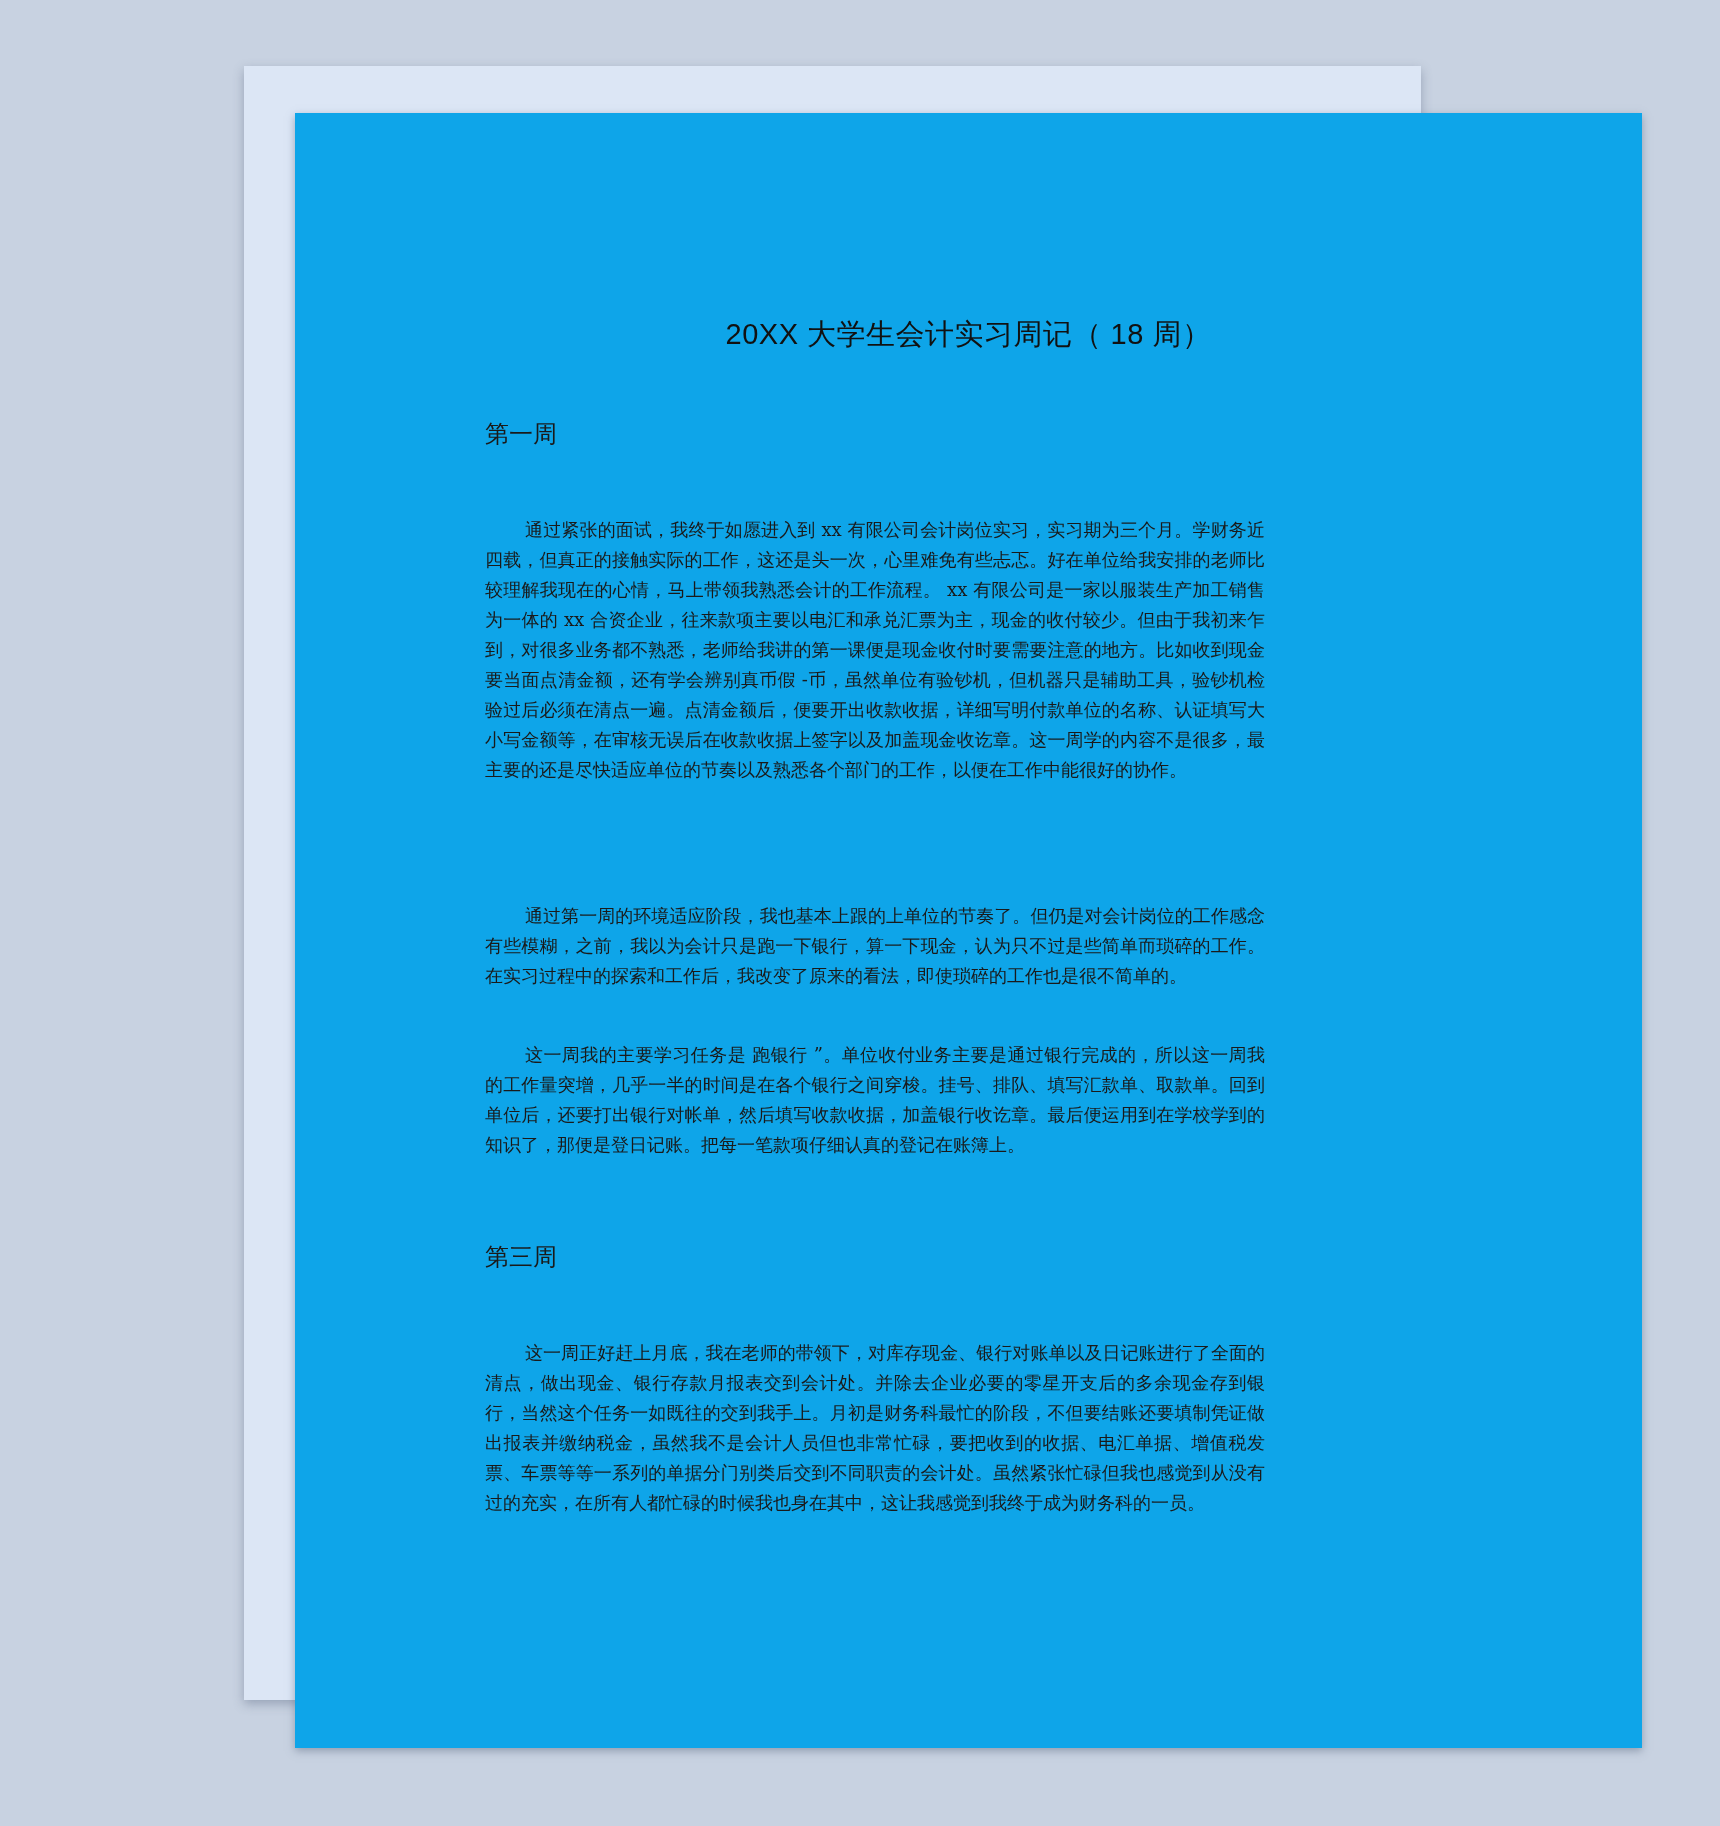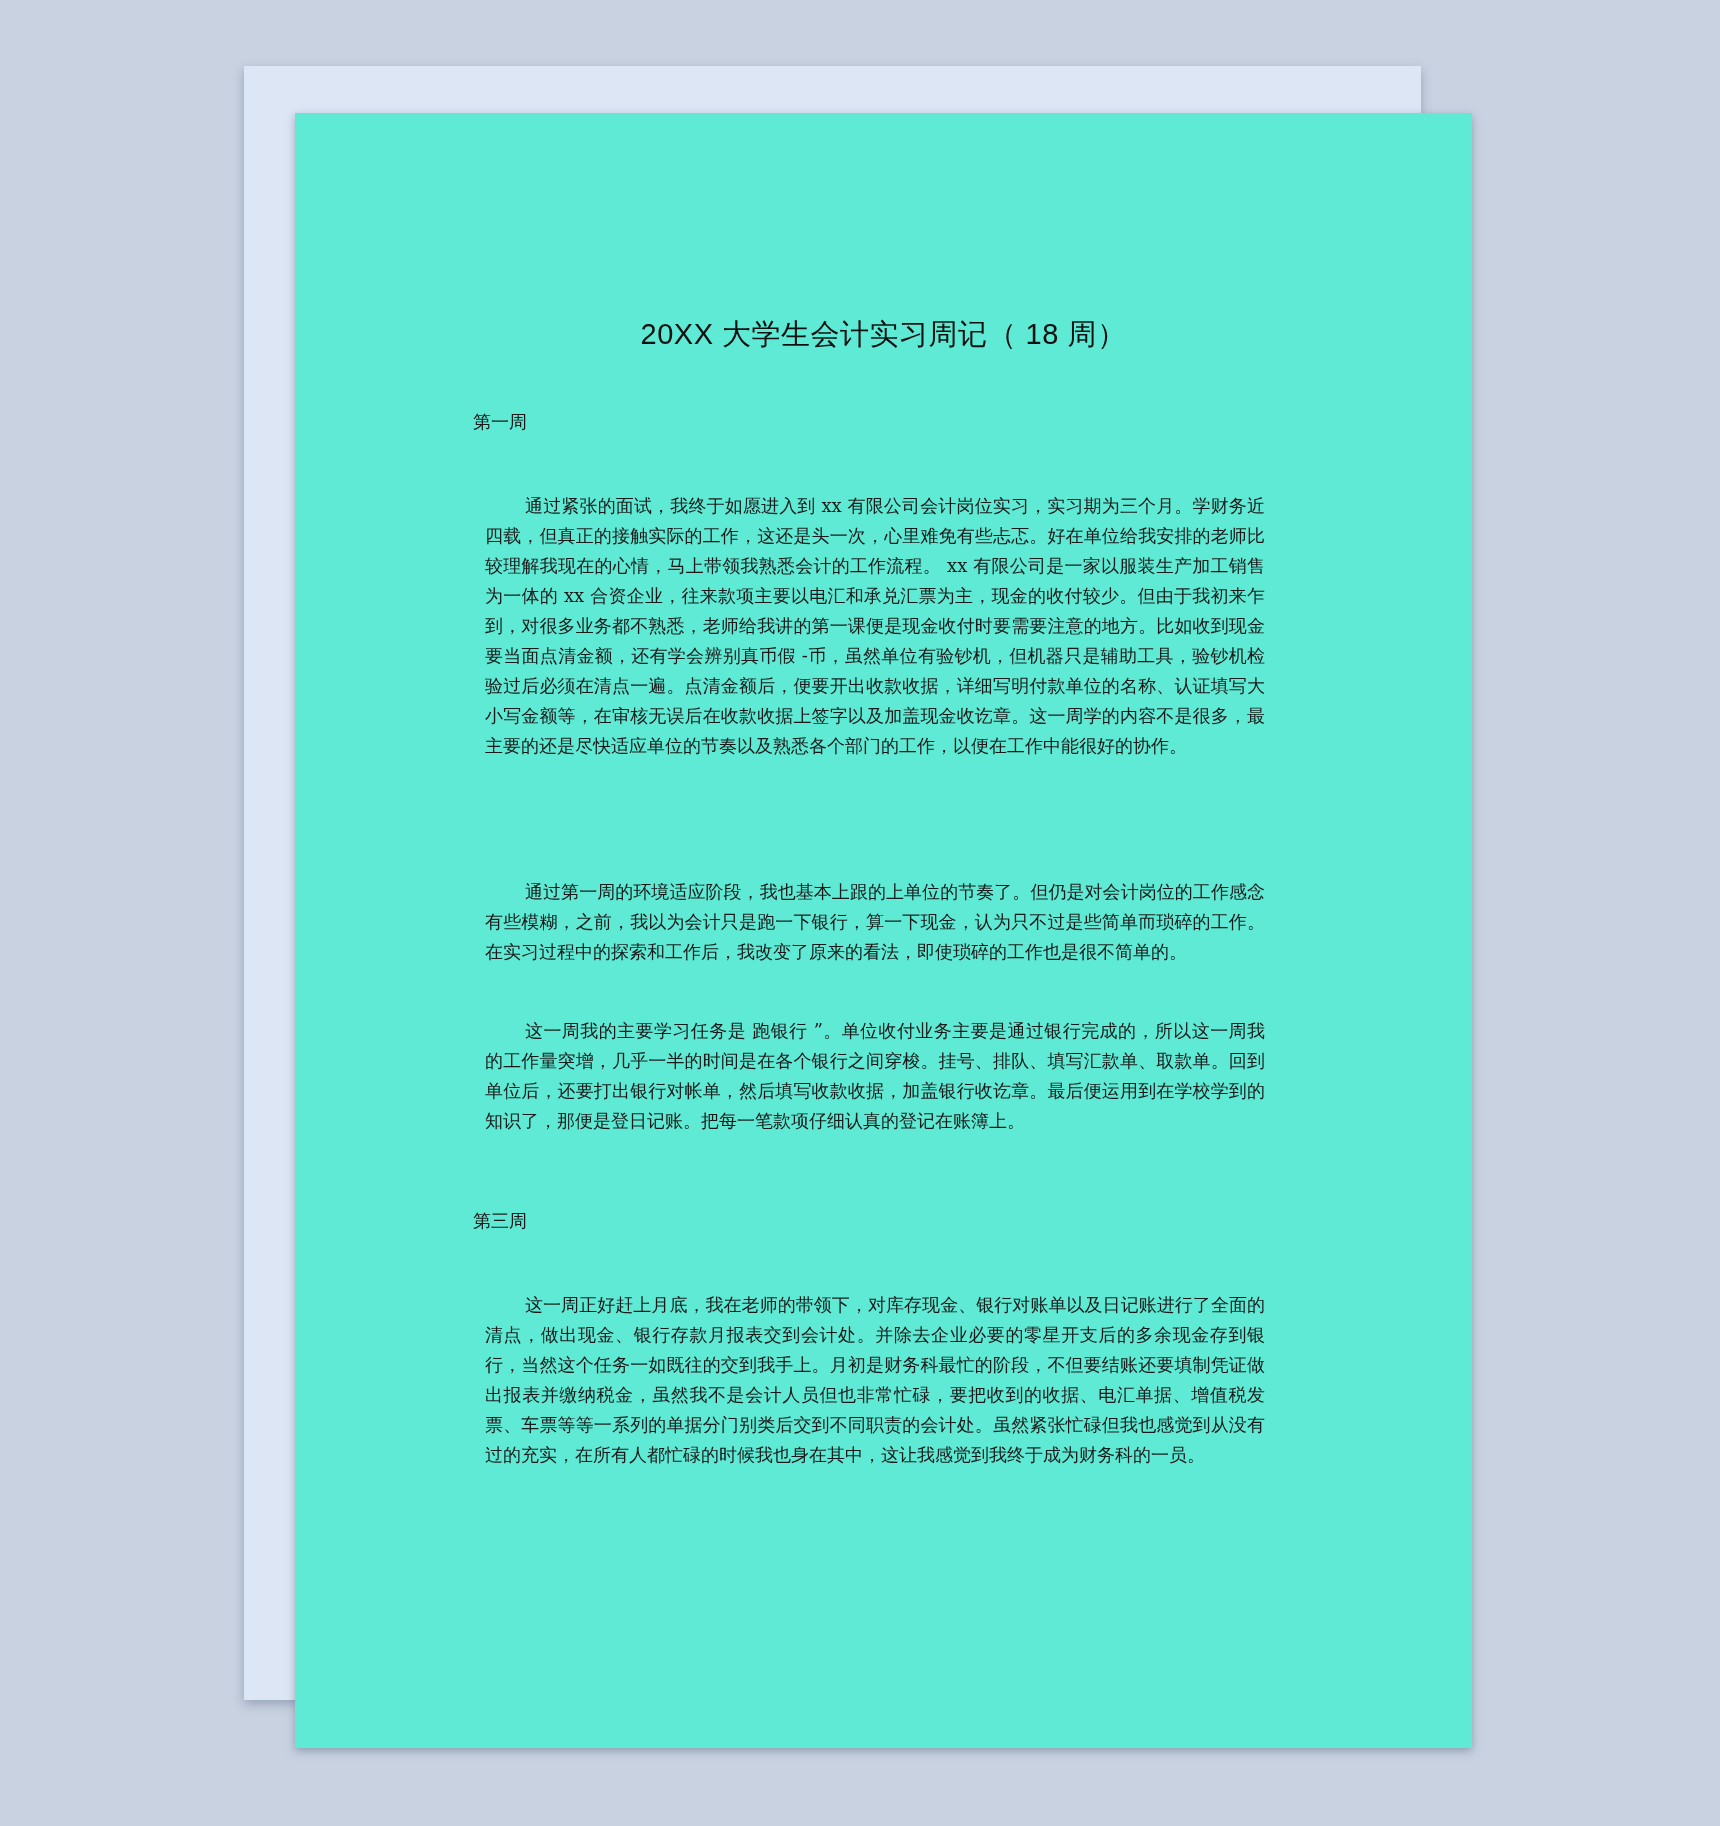--- a/index.html
+++ b/index.html
@@ -7,36 +7,36 @@
     width:1720px; height:1826px; position:relative; overflow:hidden;
     background:#c8d2e1;
     font-family:"DejaVu Serif","Liberation Serif",serif;
   }
   .back-page {
     position:absolute; left:244px; top:66px; width:1177px; height:1634px;
     background:#dce6f5;
     box-shadow: 0 4px 10px rgba(90,105,130,0.45);
   }
   .front-page {
-    position:absolute; left:295px; top:113px; width:1177px; height:1635px;
-    background:#5eead4;
+    position:absolute; left:295px; top:113px; width:1347px; height:1635px;
+    background:#0ea5e9;
     box-shadow: 0 3px 8px rgba(90,105,130,0.5);
   }
   .doc-title {
     position:absolute; left:0; width:100%; top:202px;
     text-align:center;
     font-family:"Liberation Sans","DejaVu Sans",sans-serif;
     font-size:29px; color:#111; letter-spacing:0.5px;
   }
   .content {
     position:absolute; left:174px; top:290px; width:812px;
     color:#1a1a1a; font-size:18px; line-height:30px;
   }
   .week-heading {
-    margin:4px; font-size:18px; line-height:30px; font-weight:normal;
+    margin:16px; font-size:24px; line-height:30px; font-weight:normal;
   }
   .para {
     margin:16px; text-indent:40px; text-align:justify;
   }
   .gap-head { height:34px; }
   .gap-para { height:17px; }
   .gap-section { height:50px; }
 </style>
 </head>
 <body>

